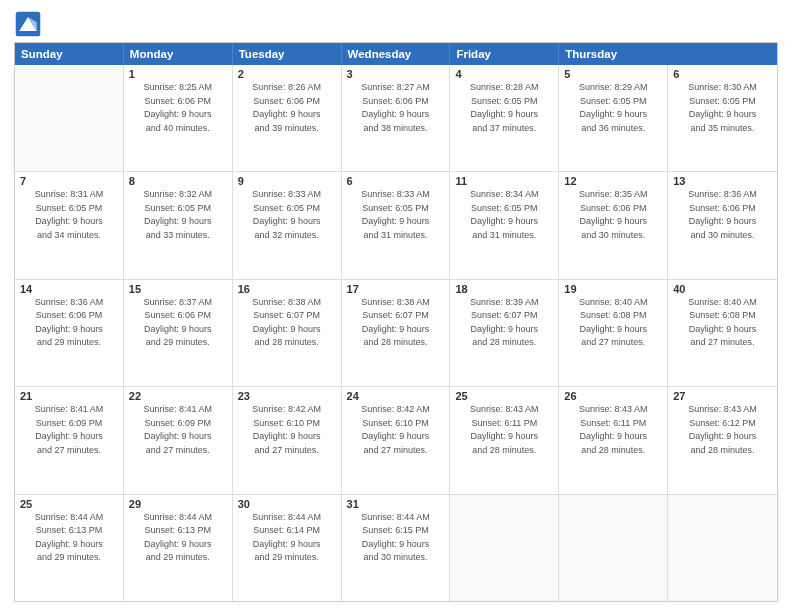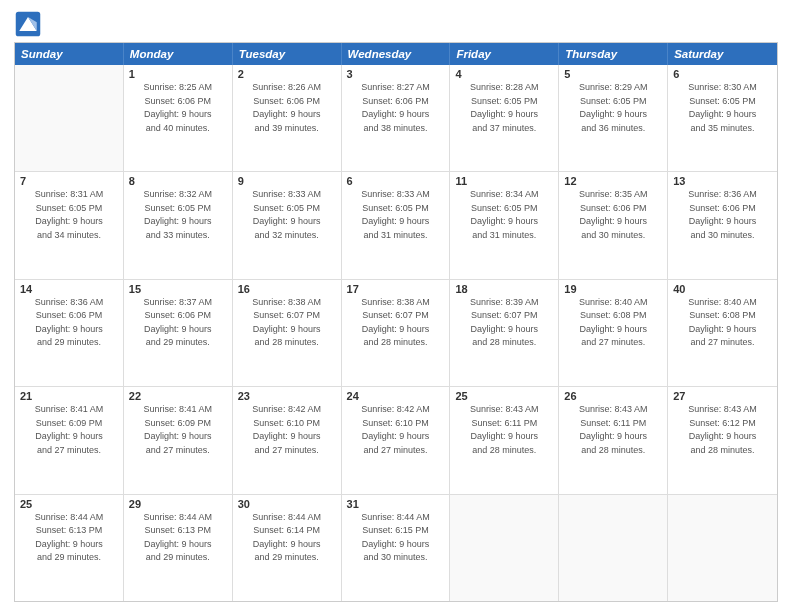--- a/index.html
+++ b/index.html
@@ -63,21 +63,20 @@
       grid-template-columns: repeat(7, 1fr);
       background: #2d6fbd;
     }
     .cal-header-cell {
       color: #fff;
       font-size: 11.5px;
       font-weight: bold;
       text-align: left;
       padding: 5px 6px;
       border-right: 1px solid #4a84c8;
-      font-style: italic;
     }
     .cal-header-cell:last-child { border-right: none; }
     .cal-body {
       flex: 1;
       display: flex;
       flex-direction: column;
     }
     .cal-row {
       display: grid;
       grid-template-columns: repeat(7, 1fr);
@@ -127,21 +126,20 @@
   </div>
 
   <div class="calendar">
     <div class="cal-header" id="cal-header">
         <div class="cal-header-cell">Sunday</div>
         <div class="cal-header-cell">Monday</div>
         <div class="cal-header-cell">Tuesday</div>
         <div class="cal-header-cell">Wednesday</div>
         <div class="cal-header-cell">Friday</div>
         <div class="cal-header-cell">Thursday</div>
-        <div class="cal-header-cell">Saturday</div>
       </div>
     <div class="cal-body" id="cal-body">
         <div class="cal-row">
           <div class="cal-cell empty"></div>
           <div class="cal-cell">
             <span class="day-num">1</span>
             <div class="sun-line">Sunrise: 8:25 AM<br>Sunset: 6:06 PM<br>Daylight: 9 hours<br>and 40 minutes.</div>
           </div>
           <div class="cal-cell">
             <span class="day-num">2</span>

